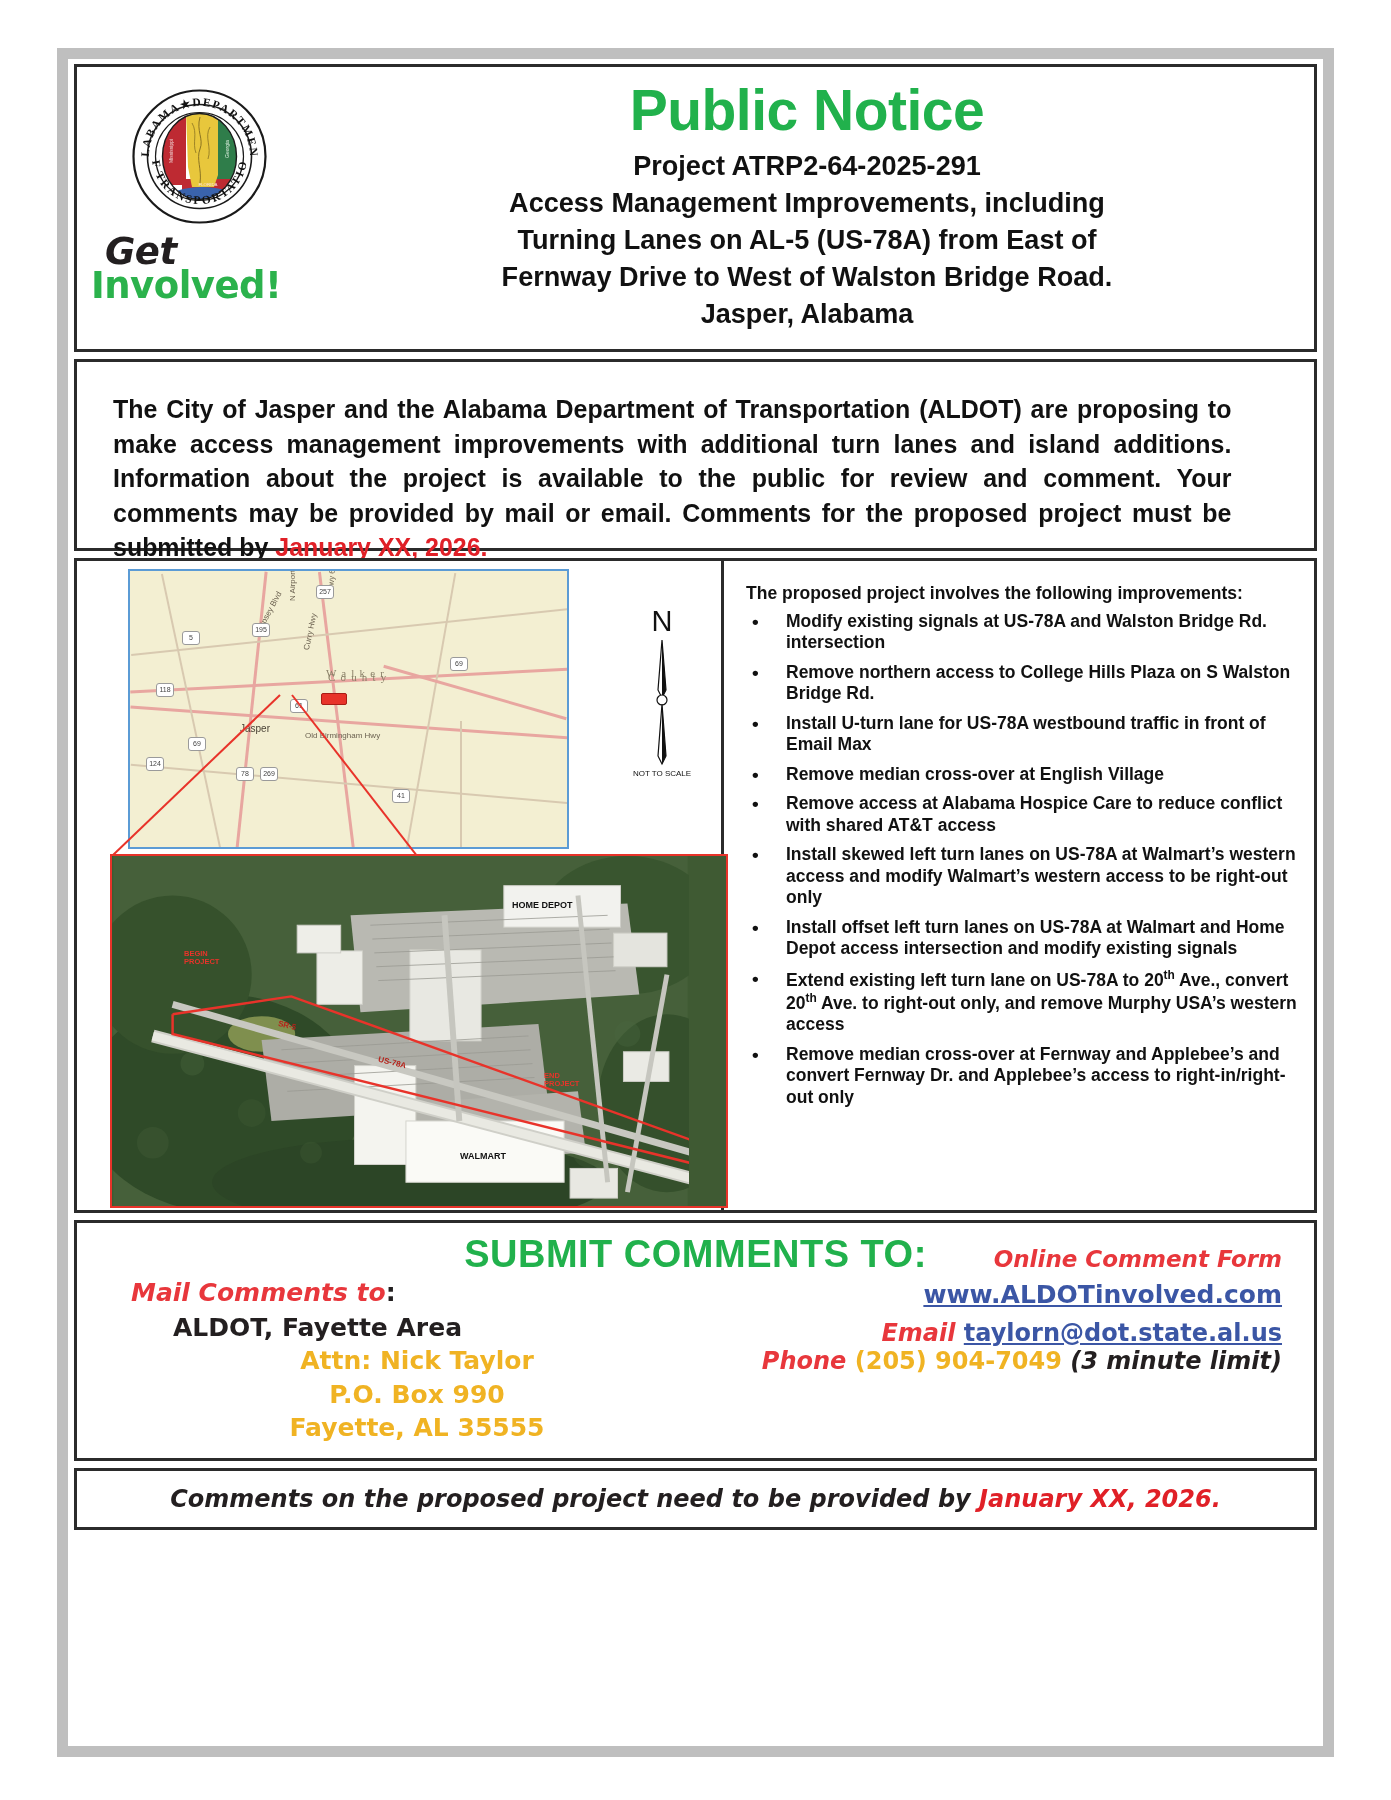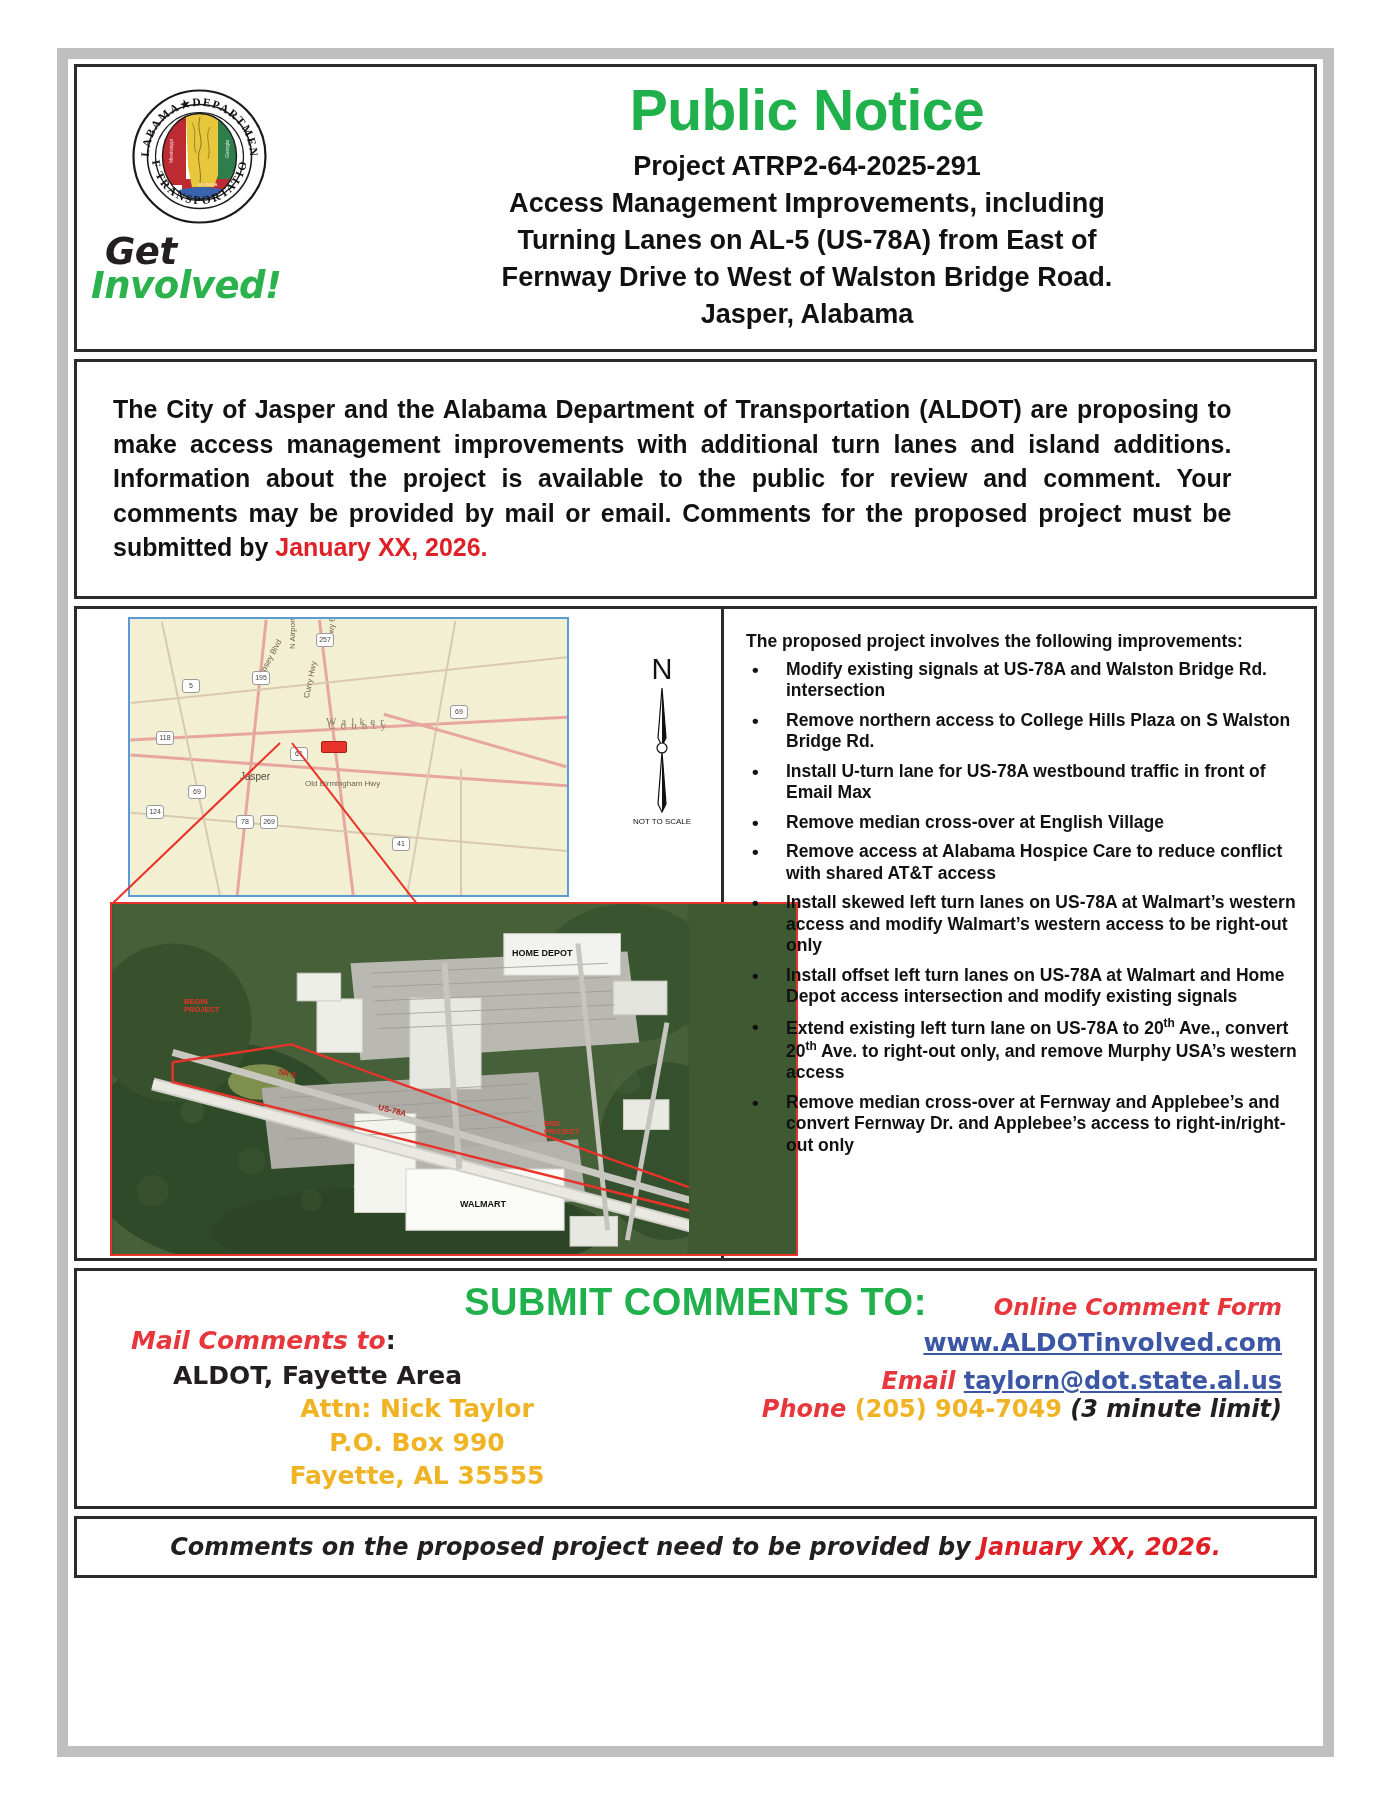--- a/index.html
+++ b/index.html
@@ -83,21 +83,20 @@
     font-style: italic;
     font-weight: bold;
     font-size: 37px;
     color: #231f20;
     display: block;
     margin-left: 14px;
     letter-spacing: -0.5px;
   }
   .gi-involved {
     font-family: "DejaVu Sans", sans-serif;
-    font-style: italic;
     font-weight: bold;
     font-size: 37px;
     color: #2bb24c;
     display: block;
     letter-spacing: -0.5px;
   }
   .title-col {
     flex: 1 1 auto;
     padding: 14px 22px 10px 0;
     text-align: center;
@@ -117,21 +116,21 @@
     font-size: 28.5px;
     color: #111111;
     line-height: 1.30;
     transform: scaleX(0.95);
     transform-origin: center top;
   }
 
   
   .intro {
     margin-top: 7px;
-    height: 240px;
+    height: 192px;
     padding: 30px 36px 10px 36px;
   }
   .intro p {
     margin: 0;
     font-family: "Liberation Sans", sans-serif;
     font-weight: bold;
     font-size: 26px;
     line-height: 1.33;
     color: #111111;
     text-align: justify;
@@ -363,21 +362,21 @@
   .compass .nts {
     font-family: "Liberation Sans", sans-serif;
     font-size: 8px;
     color: #111;
     margin-top: 3px;
   }
   .aerial {
     position: absolute;
     left: 33px;
     top: 293px;
-    width: 688px;
+    width: 618px;
     height: 354px;
     border: 2px solid #e8332a;
     overflow: hidden;
     box-sizing: border-box;
     background: #3f5a33;
   }
   .aer-label {
     position: absolute;
     font-family: "Liberation Sans", sans-serif;
     font-weight: bold;

